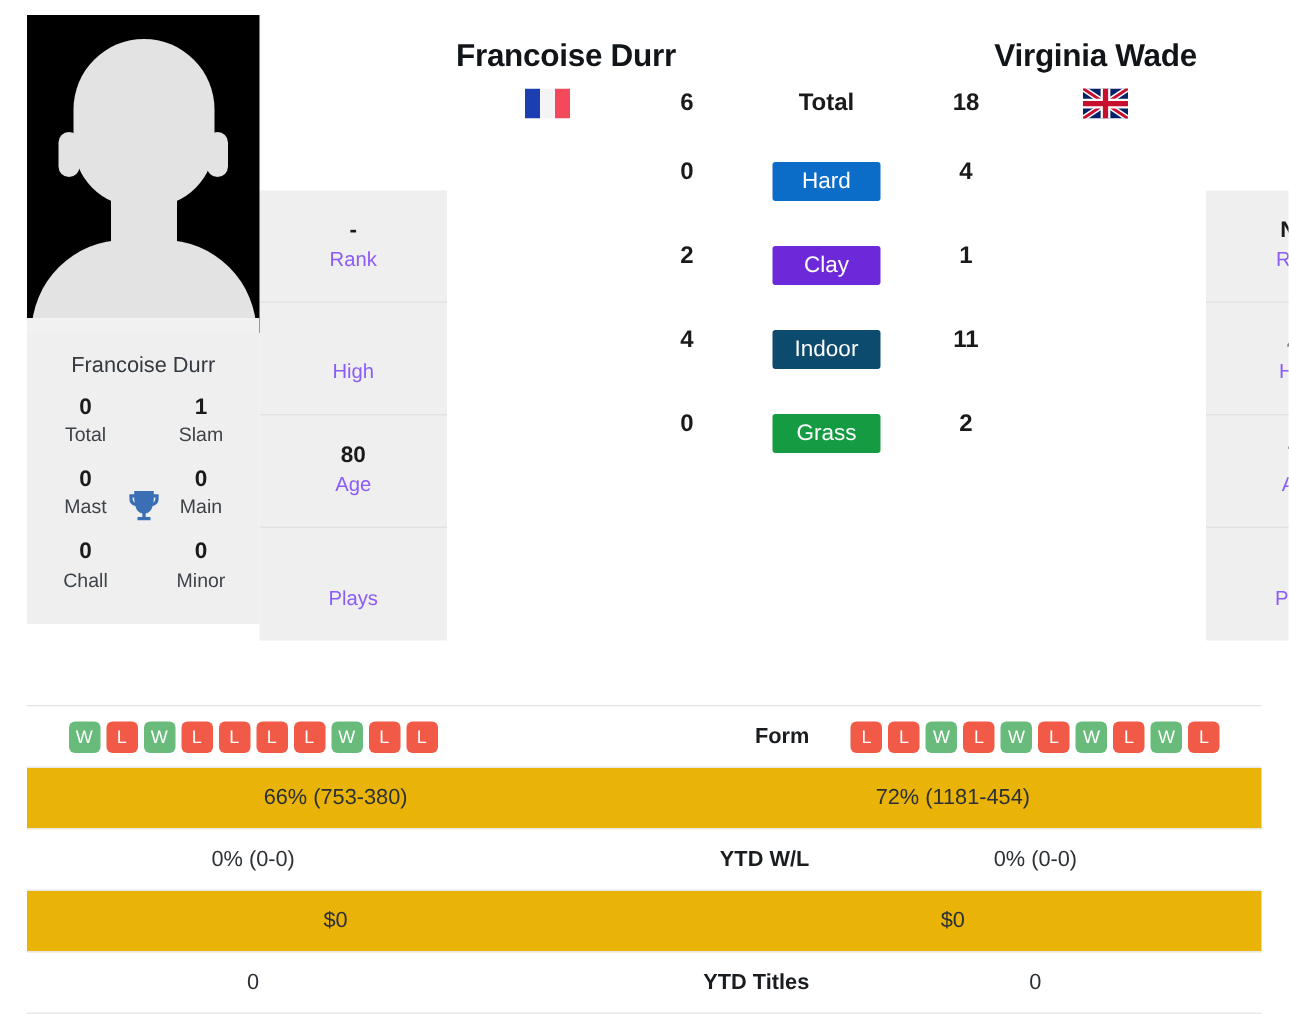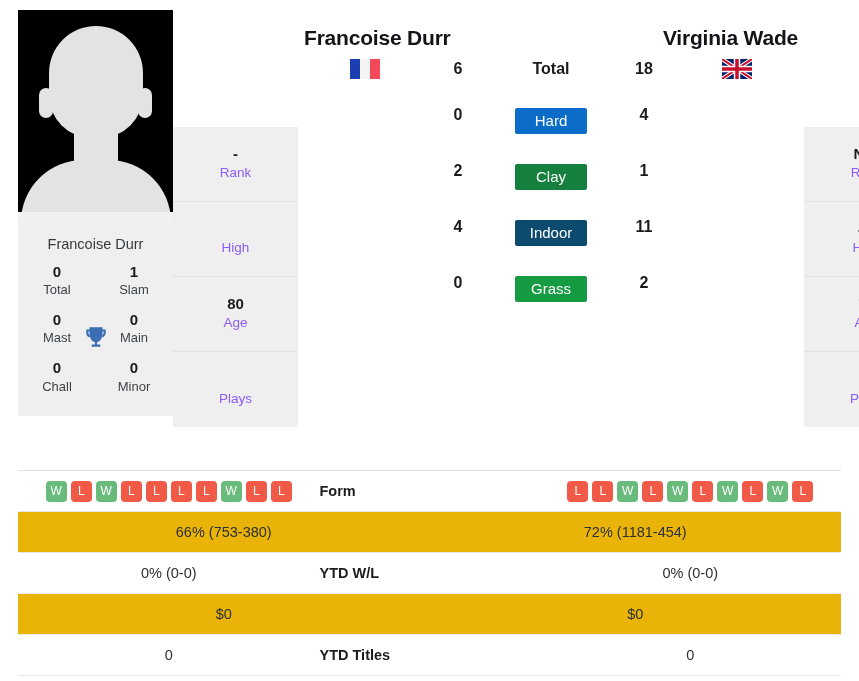--- a/index.html
+++ b/index.html
@@ -173,21 +173,21 @@
   .cmp-row.odd { background: #eab308; }
   .cmp-row.even { background: #ffffff; }
   .cmp-left, .cmp-right {
     flex: 1 1 0; display: flex; align-items: center;
     font-size: 14.5px; color: #2b3035;
   }
   .cmp-left { justify-content: center; }
   .cmp-right { justify-content: center; }
   .cmp-mid {
     width: 220px; flex: 0 0 220px;
-    text-align: left;
+    text-align: right;
     font-size: 14.5px; font-weight: bold; color: #1a1d20;
   }
   .form-strip { display: flex; gap: 4px; }
   .form-badge {
     width: 21px; height: 21px; line-height: 21px;
     text-align: center; border-radius: 4px;
     color: #ffffff; font-size: 12px;
   }
   .form-w { background: #68bb7a; }
   .form-l { background: #f05a47; }
@@ -305,21 +305,21 @@
           <div class="surf-badge" style="background:#0b6dc7">Hard</div>
         </div>
         <div class="score">4</div>
         <div class="flag-slot"></div>
       </div>
 
       <div class="surf-scores">
         <div class="flag-slot"></div>
         <div class="score">2</div>
         <div class="surf-label-wrap">
-          <div class="surf-badge" style="background:#15803d">Clay</div>
+          <div class="surf-badge" style="background:#6d28d9">Clay</div>
         </div>
         <div class="score">1</div>
         <div class="flag-slot"></div>
       </div>
 
       <div class="surf-scores">
         <div class="flag-slot"></div>
         <div class="score">4</div>
         <div class="surf-label-wrap">
           <div class="surf-badge" style="background:#0c4a6e">Indoor</div>

